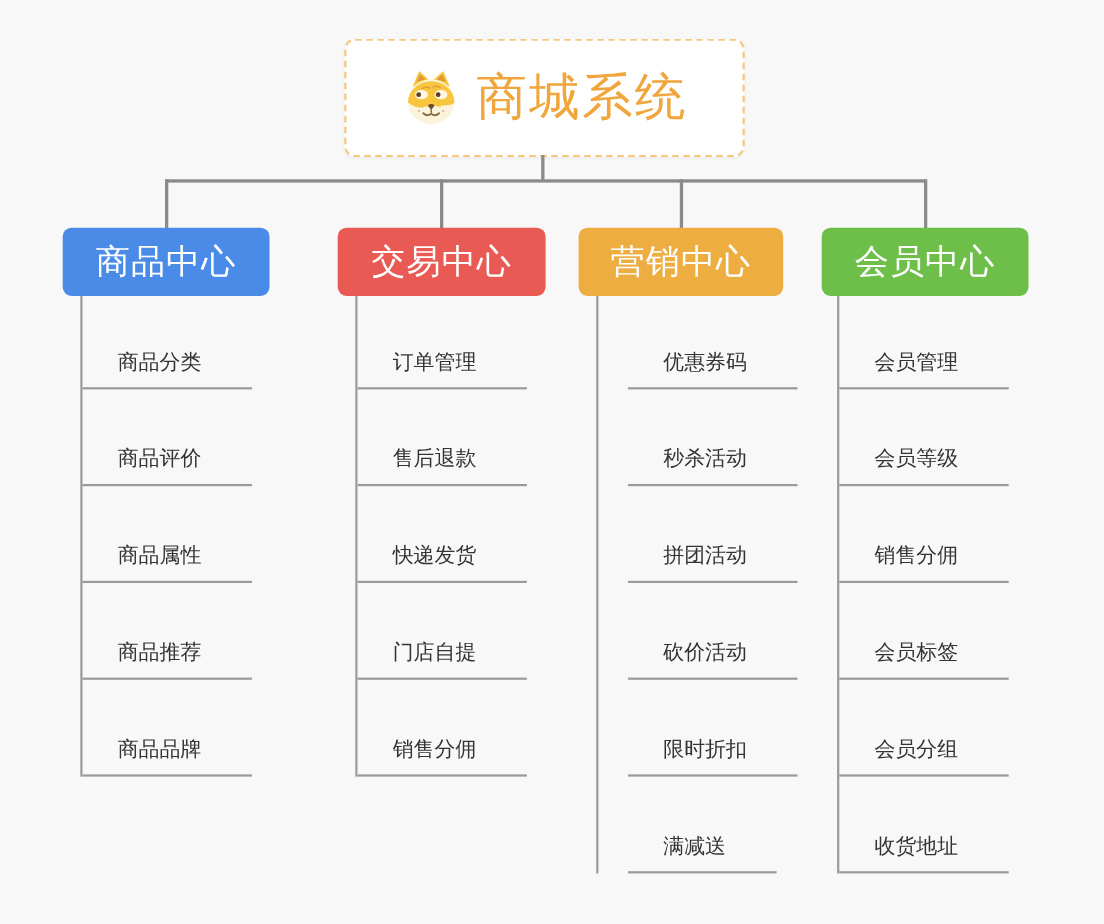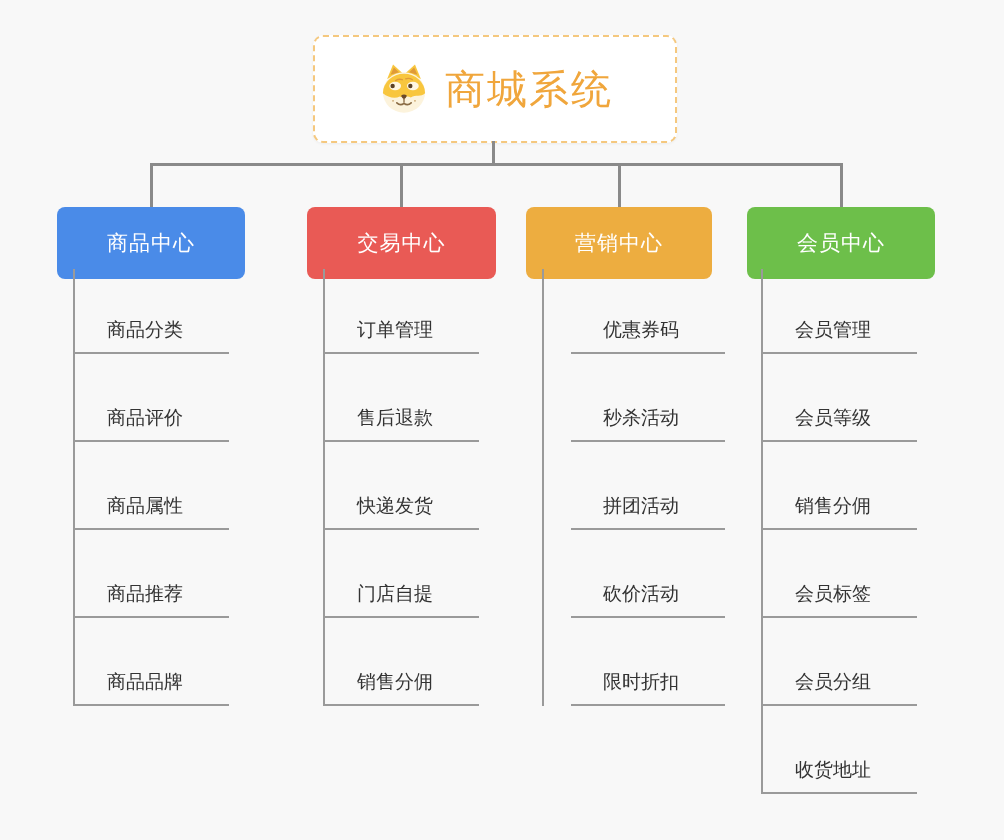--- a/index.html
+++ b/index.html
@@ -10,35 +10,35 @@
   }
   .canvas { position:relative; width:1004px; height:840px; overflow:hidden; }
 
   
   .root-node {
     position:absolute; left:313px; top:35px; width:364px; height:108px;
     background:#ffffff; border:2px dashed #F5C87E; border-radius:10px;
     box-sizing:border-box; display:flex; align-items:center; justify-content:center;
     gap:14px; box-shadow:0 1px 3px rgba(0,0,0,0.05);
   }
-  .root-title { font-size:40px; color:#F0A63C; letter-spacing:2px; white-space:nowrap; }
+  .root-title { font-size:46px; color:#F0A63C; letter-spacing:2px; white-space:nowrap; }
   .dog-svg { display:block; }
 
   
   .conn { position:absolute; background:#8A8A8A; }
   .conn-root-v { left:492px; top:141px; width:3px; height:24px; }
   .conn-main-h { left:150px; top:163px; width:692px; height:3px; }
   .conn-stub   { top:163px; width:3px; height:46px; }
   .stub-0 { left:150px; } .stub-1 { left:400px; } .stub-2 { left:618px; } .stub-3 { left:840px; }
 
   
   .branch-header {
-    position:absolute; top:207px; height:72px; border-radius:8px;
+    position:absolute; top:207px; height:62px; border-radius:8px;
     display:flex; align-items:center; justify-content:center;
-    color:#ffffff; font-size:21px; letter-spacing:1px; cursor:default;
+    color:#ffffff; font-size:31px; letter-spacing:1px; cursor:default;
   }
   .bh-0 { left:57px;  width:188px; }
   .bh-1 { left:307px; width:189px; }
   .bh-2 { left:526px; width:186px; }
   .bh-3 { left:747px; width:188px;text-align:center; }
 
   
   .leaf-list {
     position:absolute; top:269px; margin:0; padding:0; list-style:none;
     border-left:2px solid #9A9A9A;
@@ -117,20 +117,21 @@
     <li class="leaf">门店自提</li>
     <li class="leaf">销售分佣</li>
   </ul>
 
   <ul class="leaf-list list-2">
     <li class="leaf">优惠券码</li>
     <li class="leaf">秒杀活动</li>
     <li class="leaf">拼团活动</li>
     <li class="leaf">砍价活动</li>
     <li class="leaf">限时折扣</li>
+    <li class="leaf">满减送</li>
   </ul>
 
   <ul class="leaf-list list-3">
     <li class="leaf">会员管理</li>
     <li class="leaf">会员等级</li>
     <li class="leaf">销售分佣</li>
     <li class="leaf">会员标签</li>
     <li class="leaf">会员分组</li>
     <li class="leaf">收货地址</li>
   </ul>

